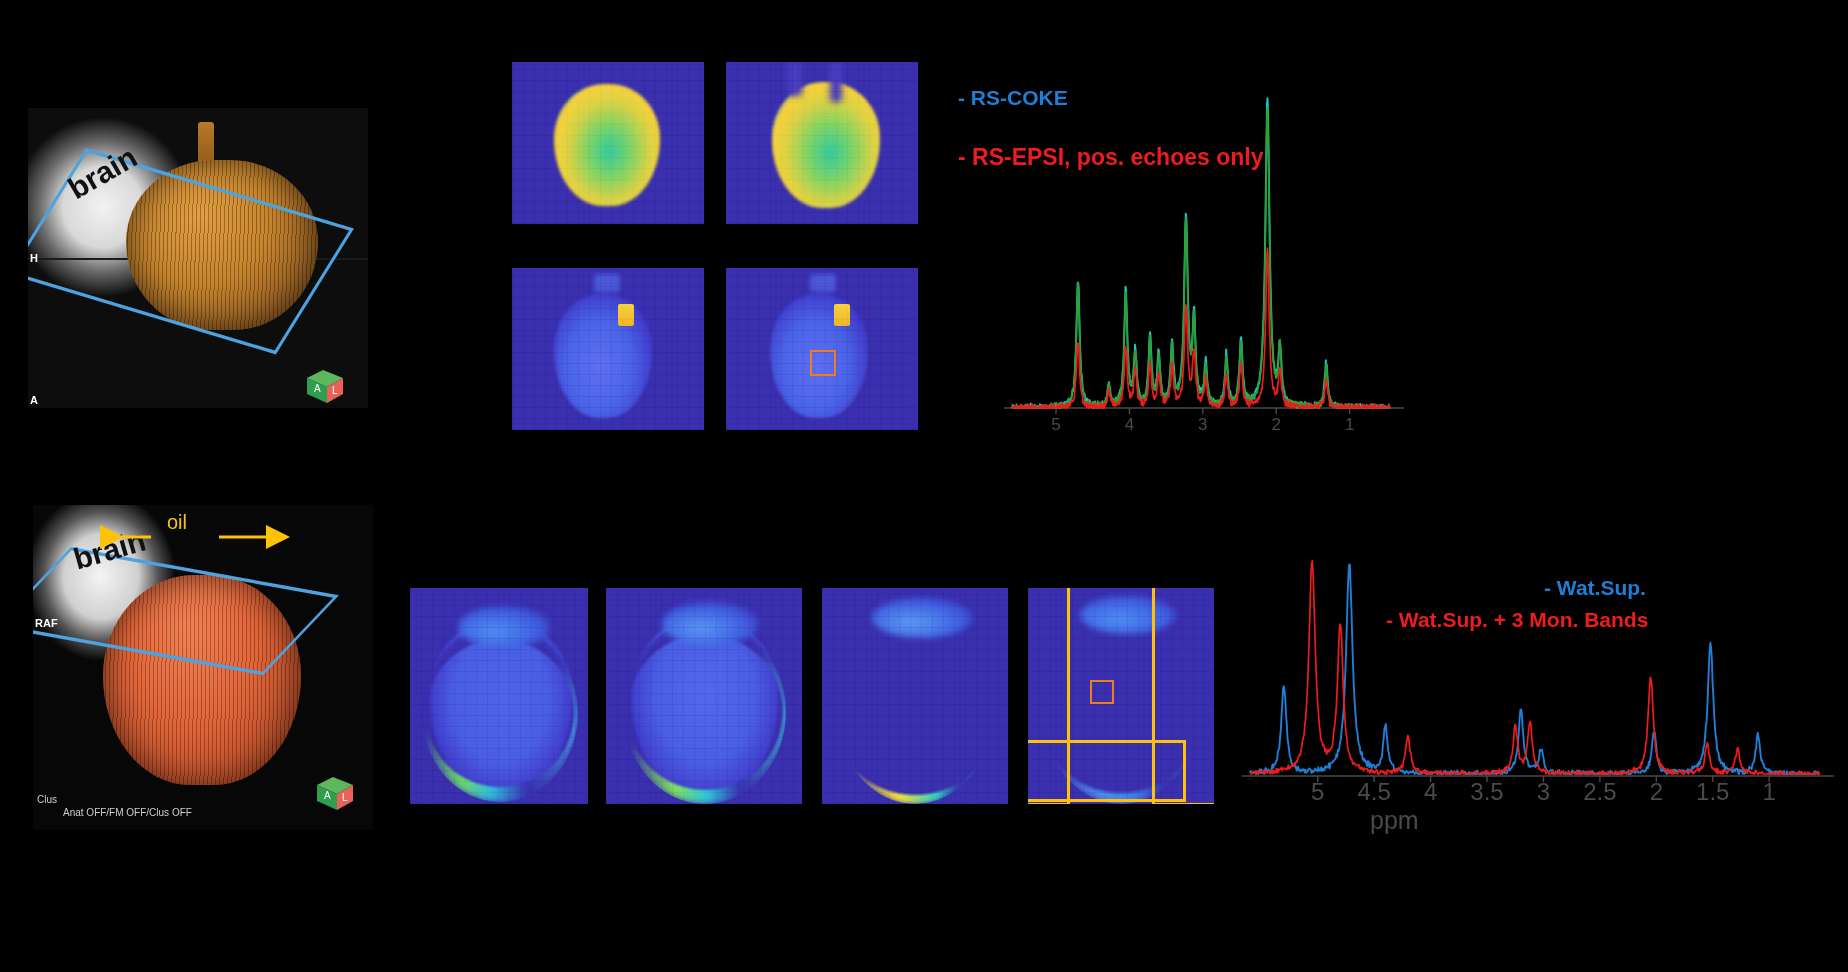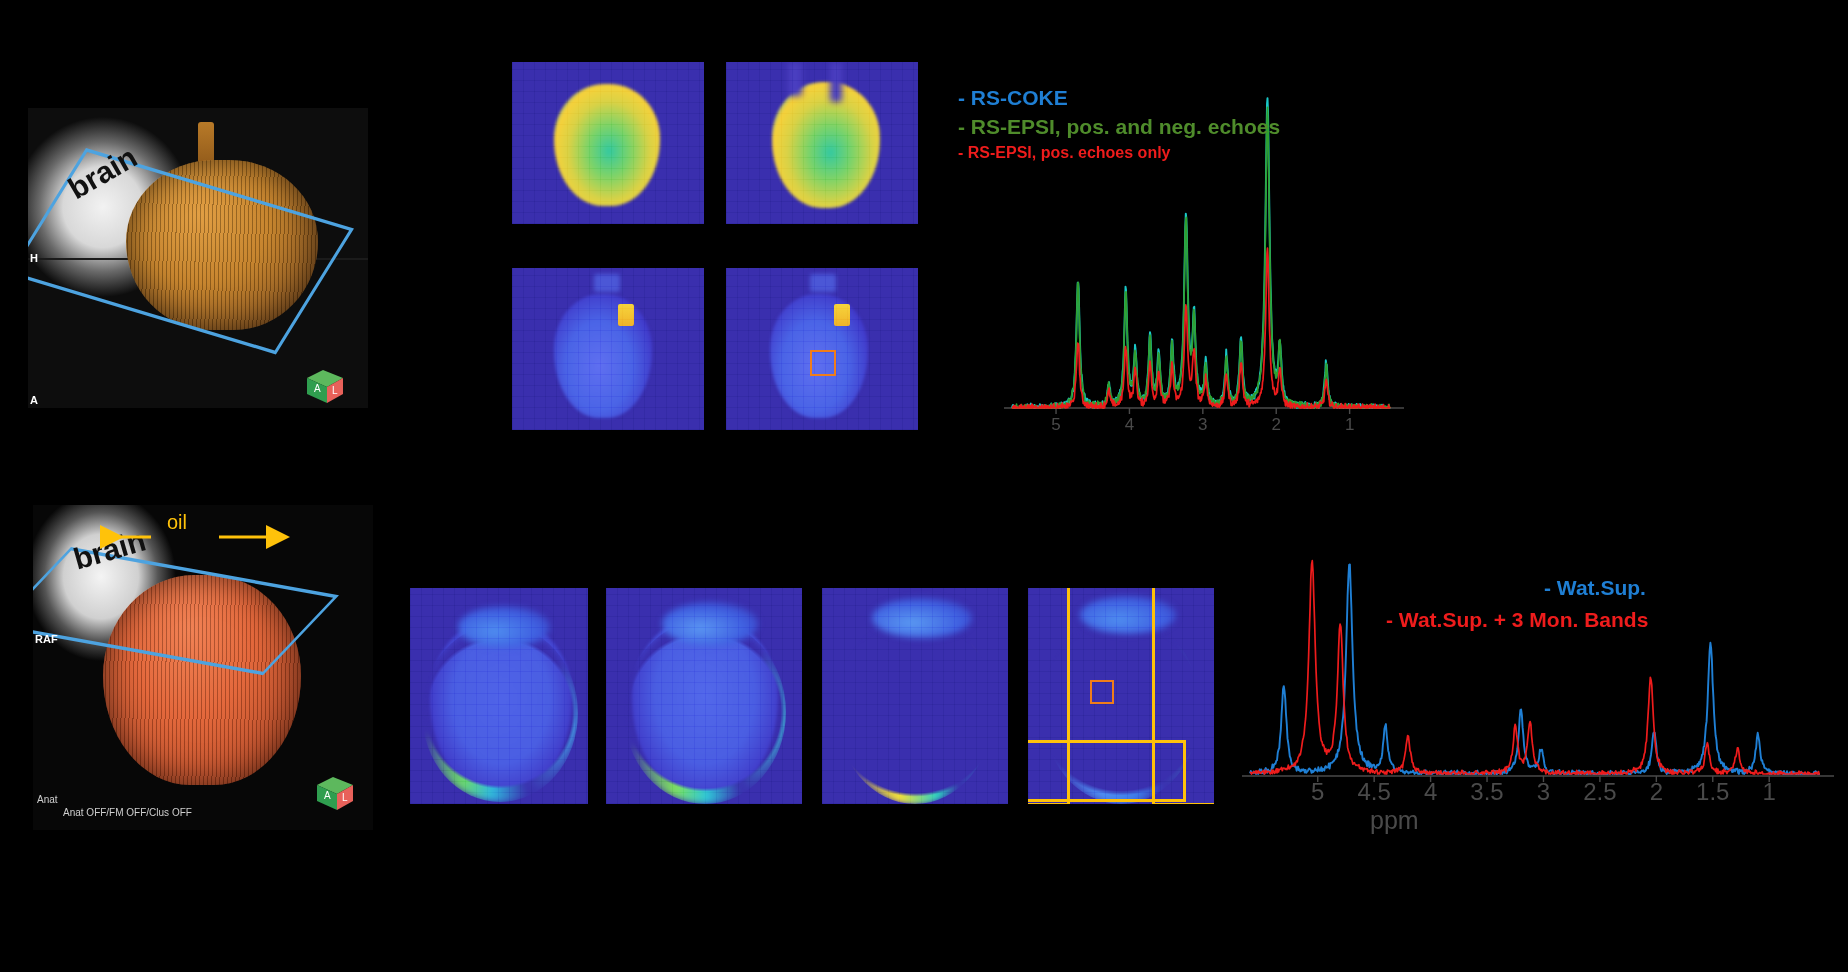--- a/index.html
+++ b/index.html
@@ -108,25 +108,21 @@
     <div class="roibox" style="left:84px;top:82px;width:22px;height:22px;"></div>
   </div>
 </div>
 
 <div class="spec" style="left:950px;top:78px;width:470px;height:356px;">
 
   <div class="legend" style="left:8px;top:8px;font-size:21px;">
     <span style="color:#1f7fd4;">-</span>
     <span style="color:#1f7fd4;">RS-COKE</span>
   </div>
-  <div class="legend" style="left:8px;top:37px;font-size:21px;">
-    <span style="color:#4f8c2b;">-</span>
-    <span style="color:#4f8c2b;">RS-EPSI,   pos. and neg. echoes</span>
-  </div>
-  <div class="legend" style="left:8px;top:66px;font-size:16px;">
+  <div class="legend" style="left:8px;top:66px;font-size:23px;">
     <span style="color:#ee1c1c;">-</span>
     <span style="color:#ee1c1c;">RS-EPSI,   pos. echoes only</span>
   </div>
 
   <svg id="svg-top-spectrum" width="470" height="356" viewBox="0 0 470 356">
       <line x1="54" y1="330" x2="454" y2="330" stroke="#4a4a4a" stroke-width="1.4"></line>
       <line x1="106.0388349514563" y1="330" x2="106.0388349514563" y2="336" stroke="#4a4a4a" stroke-width="1.4"></line>
       <text x="106.0388349514563" y="352" text-anchor="middle" font-size="17" fill="#4a4a4a" font-family="Liberation Sans, sans-serif">5</text>
       <line x1="179.43689320388347" y1="330" x2="179.43689320388347" y2="336" stroke="#4a4a4a" stroke-width="1.4"></line>
       <text x="179.43689320388347" y="352" text-anchor="middle" font-size="17" fill="#4a4a4a" font-family="Liberation Sans, sans-serif">4</text>
@@ -162,22 +158,22 @@
         <path d="M8,0 L0,4 L8,8 z" fill="#ffc20a"></path>
       </marker>
       <marker id="ar-r" markerWidth="8" markerHeight="8" refX="1" refY="4" orient="auto">
         <path d="M0,0 L8,4 L0,8 z" fill="#ffc20a"></path>
       </marker>
     </defs>
     <line x1="96" y1="22" x2="48" y2="22" stroke="#ffc20a" stroke-width="3" marker-end="url(#ar-l)"></line>
     <line x1="164" y1="22" x2="214" y2="22" stroke="#ffc20a" stroke-width="3" marker-end="url(#ar-r)"></line>
   </svg>
 
-  <div class="orient" style="left:2px;top:128px;">RAF</div>
-  <div class="anat-txt" style="left:4px;top:288px;">Anat</div>
+  <div class="orient" style="left:2px;top:112px;">RAF</div>
+  <div class="anat-txt" style="left:4px;top:288px;">Clus</div>
   <div class="anat-txt" style="left:4px;top:301px;margin-left:26px;">Anat OFF/FM OFF/Clus OFF</div>
   <div class="cube" style="left:280px;top:268px;">
     <svg width="44" height="40" viewBox="0 0 44 40">
       <polygon points="4,12 20,4 40,12 24,21" fill="#5db85d"></polygon>
       <polygon points="4,12 24,21 24,37 4,28" fill="#2f9e4f"></polygon>
       <polygon points="24,21 40,12 40,28 24,37" fill="#e8615a"></polygon>
       <text x="11" y="26" font-size="10" fill="#ffffff" font-family="Liberation Sans, sans-serif">A</text>
       <text x="29" y="28" font-size="10" fill="#ffffff" font-family="Liberation Sans, sans-serif">L</text>
     </svg>
   </div>

